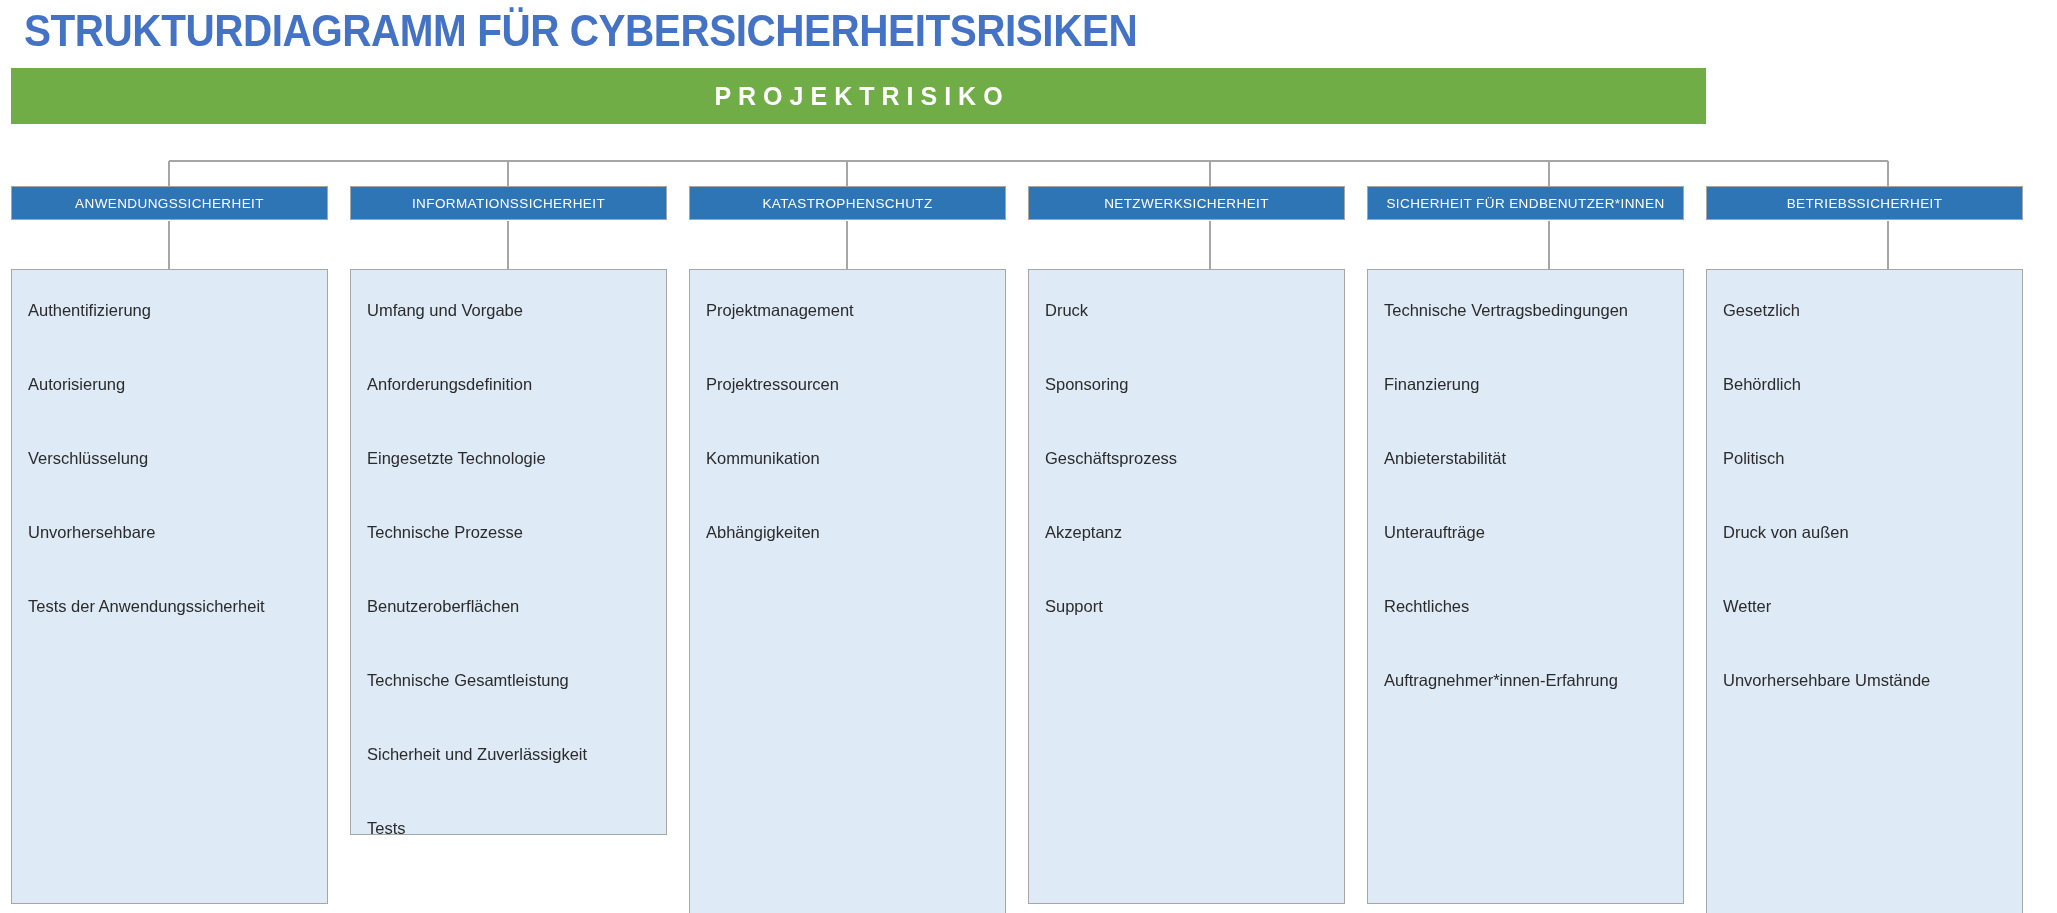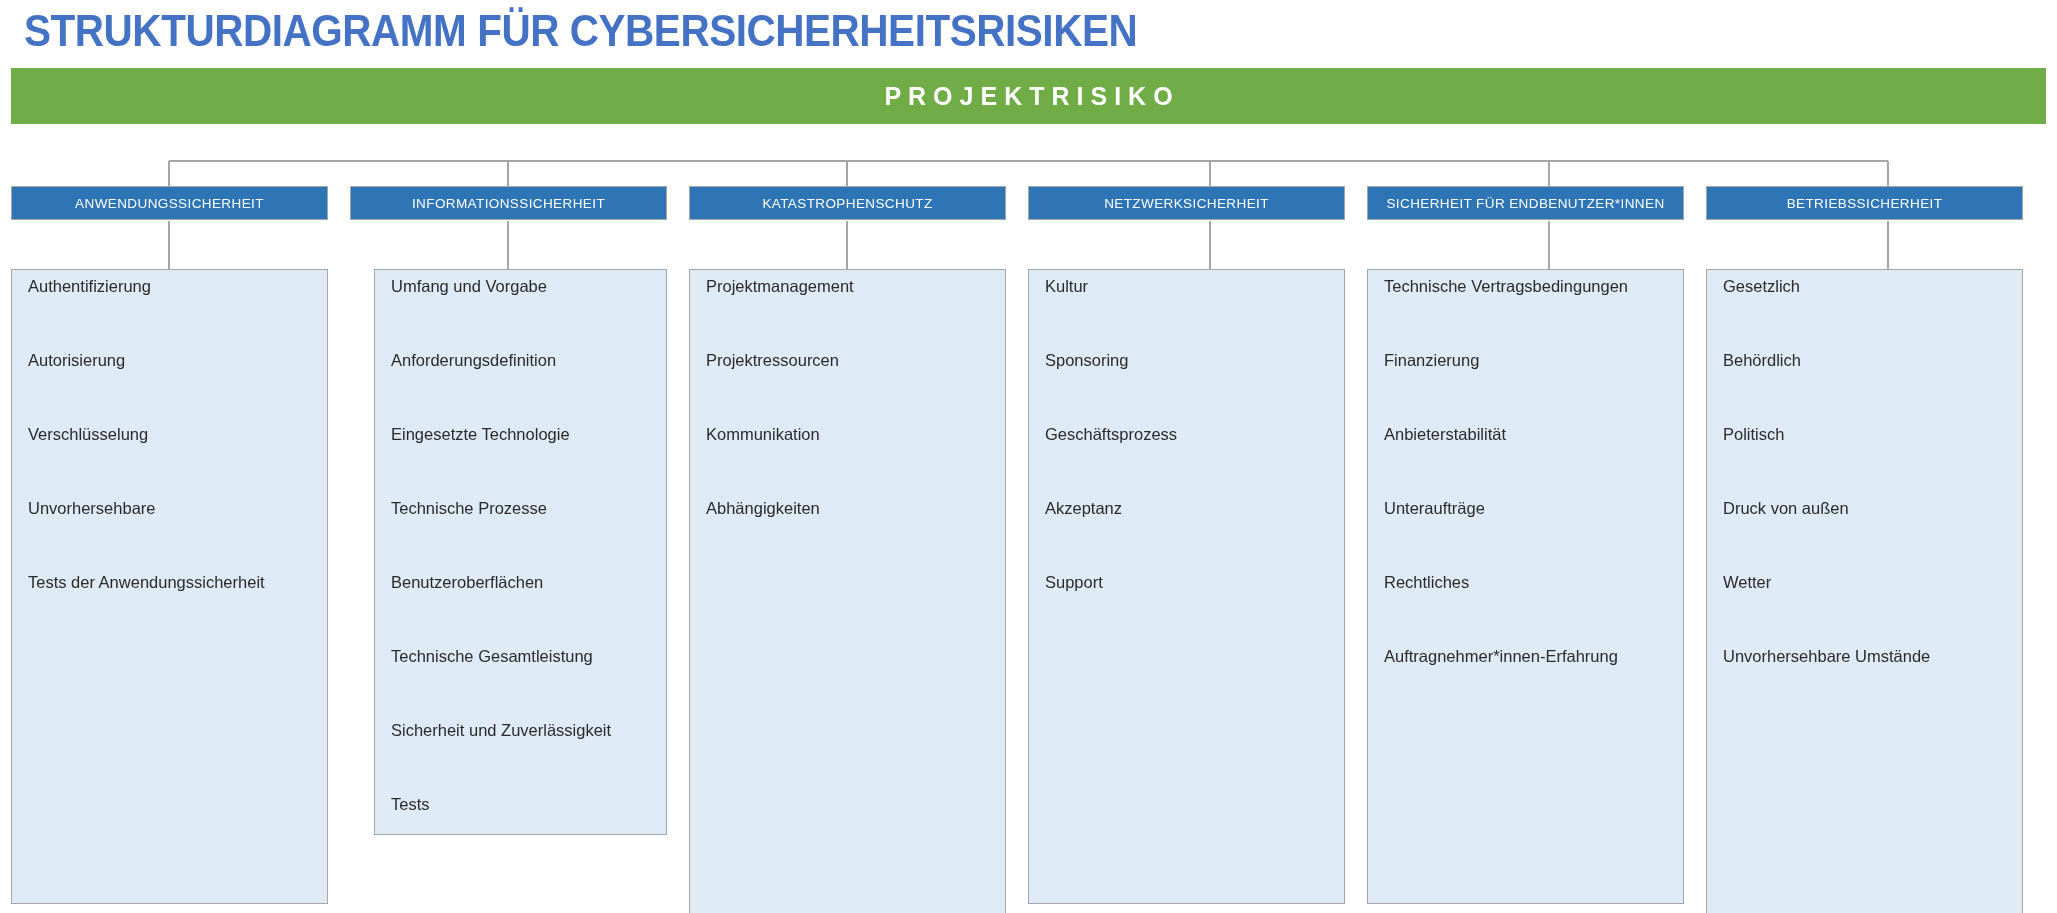--- a/index.html
+++ b/index.html
@@ -28,21 +28,21 @@
     transform-origin: left center;
     white-space: nowrap;
     line-height: 1.05;
   }
 
   
   .root-node {
     position: absolute;
     left: 11px;
     top: 68px;
-    width: 2035px;
+    width: 1695px;
     height: 56px;
     background: #70AD47;
     display: flex;
     align-items: center;
     justify-content: center;
     box-sizing: border-box;
   }
   .root-label {
     color: #ffffff;
     font-size: 25px;
@@ -89,24 +89,24 @@
     letter-spacing: 0.4px;
     white-space: nowrap;
     overflow: hidden;
   }
 
   .col-body {
     margin-top: 49px;
     background: #DEEAF6;
     border: 1px solid #a6a6a6;
     box-sizing: border-box;
-    padding: 8px 16px 18px 16px;
+    padding: 32px 16px 18px 16px;
   }
   .col-body.h-c1  { height: 635px; }
-  .col-body.h-c2  { height: 566px; margin-left: 24px; }
+  .col-body.h-c2  { height: 566px; }
   .col-body.h-c3  { height: 743px; }
   .col-body.h-c4  { height: 635px; }
   .col-body.h-c5  { height: 635px; }
   .col-body.h-c6  { height: 790px; }
 
   .leaf-item {
     font-size: 16.5px;
     color: #2b2b2b;
     line-height: 1;
     height: 74px;
@@ -183,21 +183,21 @@
       <div class="leaf-item">Kommunikation</div>
       <div class="leaf-item">Abhängigkeiten</div>
     </div>
   </div>
 
   <div class="column">
     <div class="col-header">
       <span>NETZWERKSICHERHEIT</span>
     </div>
     <div class="col-body h-c4">
-      <div class="leaf-item">Kultur</div>
+      <div class="leaf-item">Druck</div>
       <div class="leaf-item">Sponsoring</div>
       <div class="leaf-item">Geschäftsprozess</div>
       <div class="leaf-item">Akzeptanz</div>
       <div class="leaf-item">Support</div>
     </div>
   </div>
 
   <div class="column">
     <div class="col-header">
       <span>SICHERHEIT FÜR ENDBENUTZER*INNEN</span>

